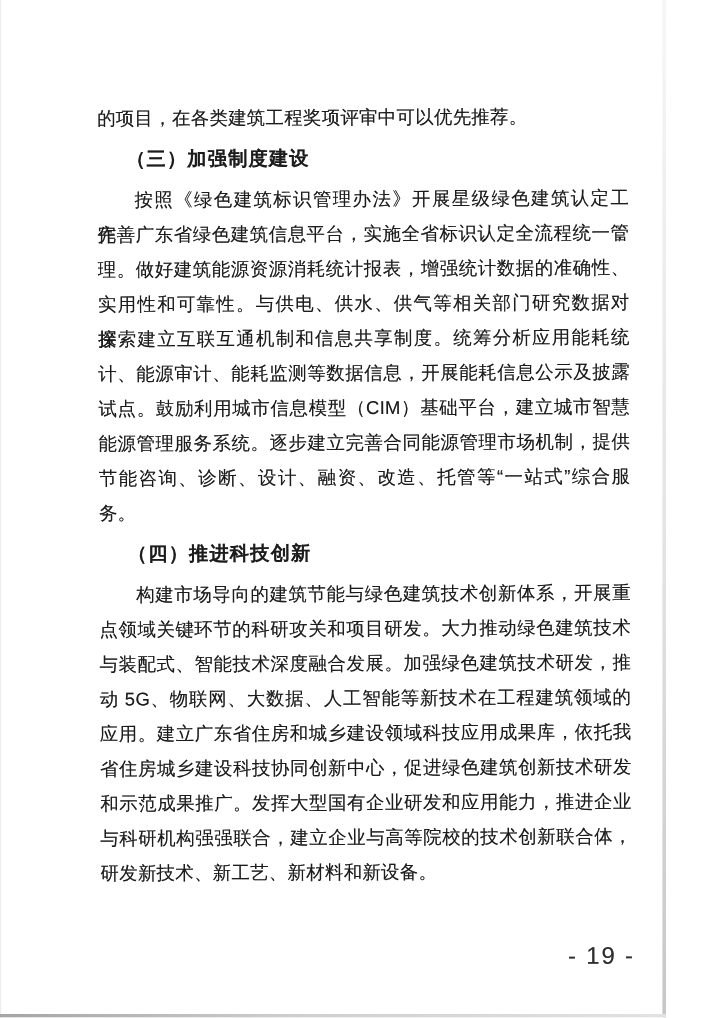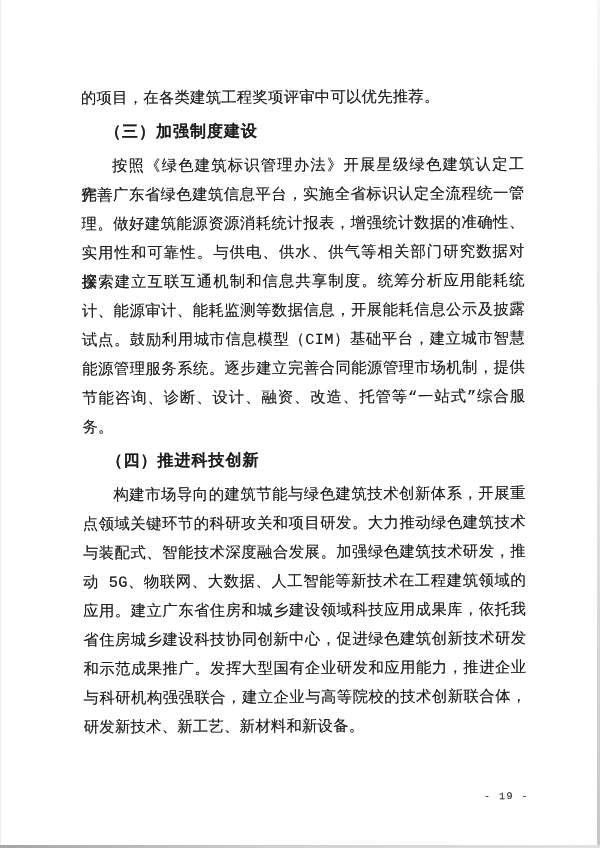--- a/index.html
+++ b/index.html
@@ -2,25 +2,25 @@
 <html lang="zh"><head>
 <meta charset="utf-8">
 <title>Document Page</title>
 <style>
   html, body {
     margin: 0;
     padding: 0;
   }
   .page {
     position: relative;
-    width: 600px;
+    width: 555px;
     height: 848px;
     background: #ffffff;
     overflow: hidden;
-    font-family: Liberation Mono, monospace;
+    font-family: Liberation Sans, sans-serif;
     color: #1c1c1c;
   }
   .content {
     position: absolute;
     left: 82px;
     top: 0;
     width: 443px;
     height: 848px;
     padding-top: 84px;
     box-sizing: border-box;
@@ -50,21 +50,21 @@
     font-weight: 600;
     text-indent: 1.5em;
     margin-top: 5px;
     margin-bottom: 5px;
     letter-spacing: 1px;
   }
   .page-number {
     position: absolute;
     top: 790px;
     right: -2px;
-    font-size: 10px;
+    font-size: 20px;
     line-height: 16px;
     letter-spacing: 1.5px;
     color: #2e2e2e;
     text-shadow: 0 0 0.4px rgba(50,50,50,0.5);
   }
   
   .edge-left {
     position: absolute;
     left: 0; top: 0;
     width: 1px; height: 100%;

